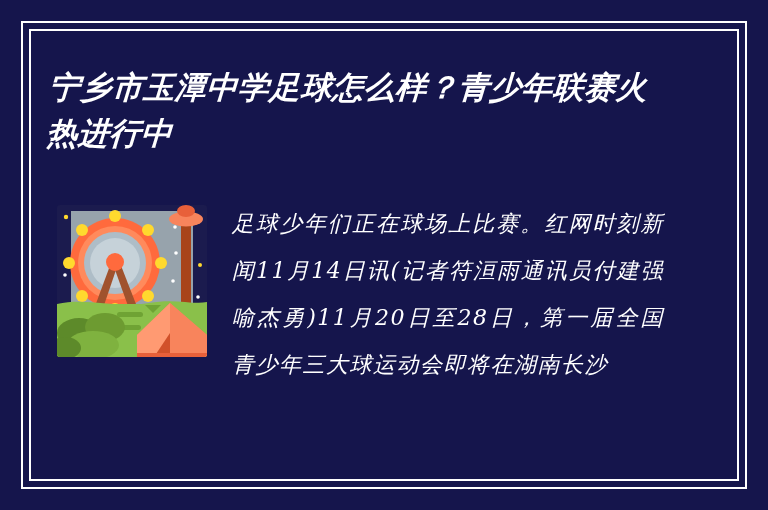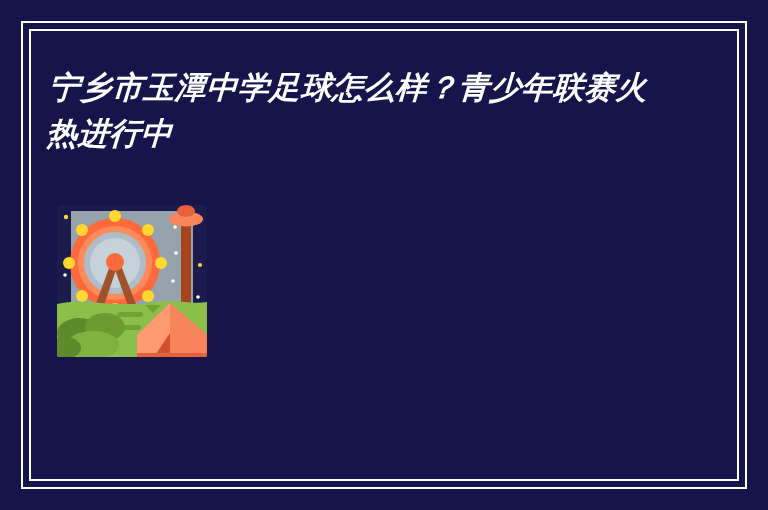--- a/index.html
+++ b/index.html
@@ -160,14 +160,15 @@
       <ellipse cx="8" cy="143" rx="16" ry="11" fill="#5d8a2a"></ellipse>
 
       <path d="M113 98 L150 130 L150 152 L80 152 L80 130 Z" fill="#f8845c"></path>
       <path d="M113 98 L80 130 L80 152 L113 152 Z" fill="#ff9a72"></path>
       <path d="M113 98 L150 130 L150 152 L113 152 Z" fill="#f8845c"></path>
       <path d="M97 152 L113 128 L113 152 Z" fill="#d1512a"></path>
       <rect x="80" y="148" width="70" height="4" fill="#e8603a"></rect>
     </svg>
   </div>
 
+  <div class="body-copy">足球少年们正在球场上比赛。红网时刻新闻11月14日讯(记者符洹雨通讯员付建强喻杰勇)11月20日至28日，第一届全国青少年三大球运动会即将在湖南长沙</div>
 
 </div>
 
 </body></html>

